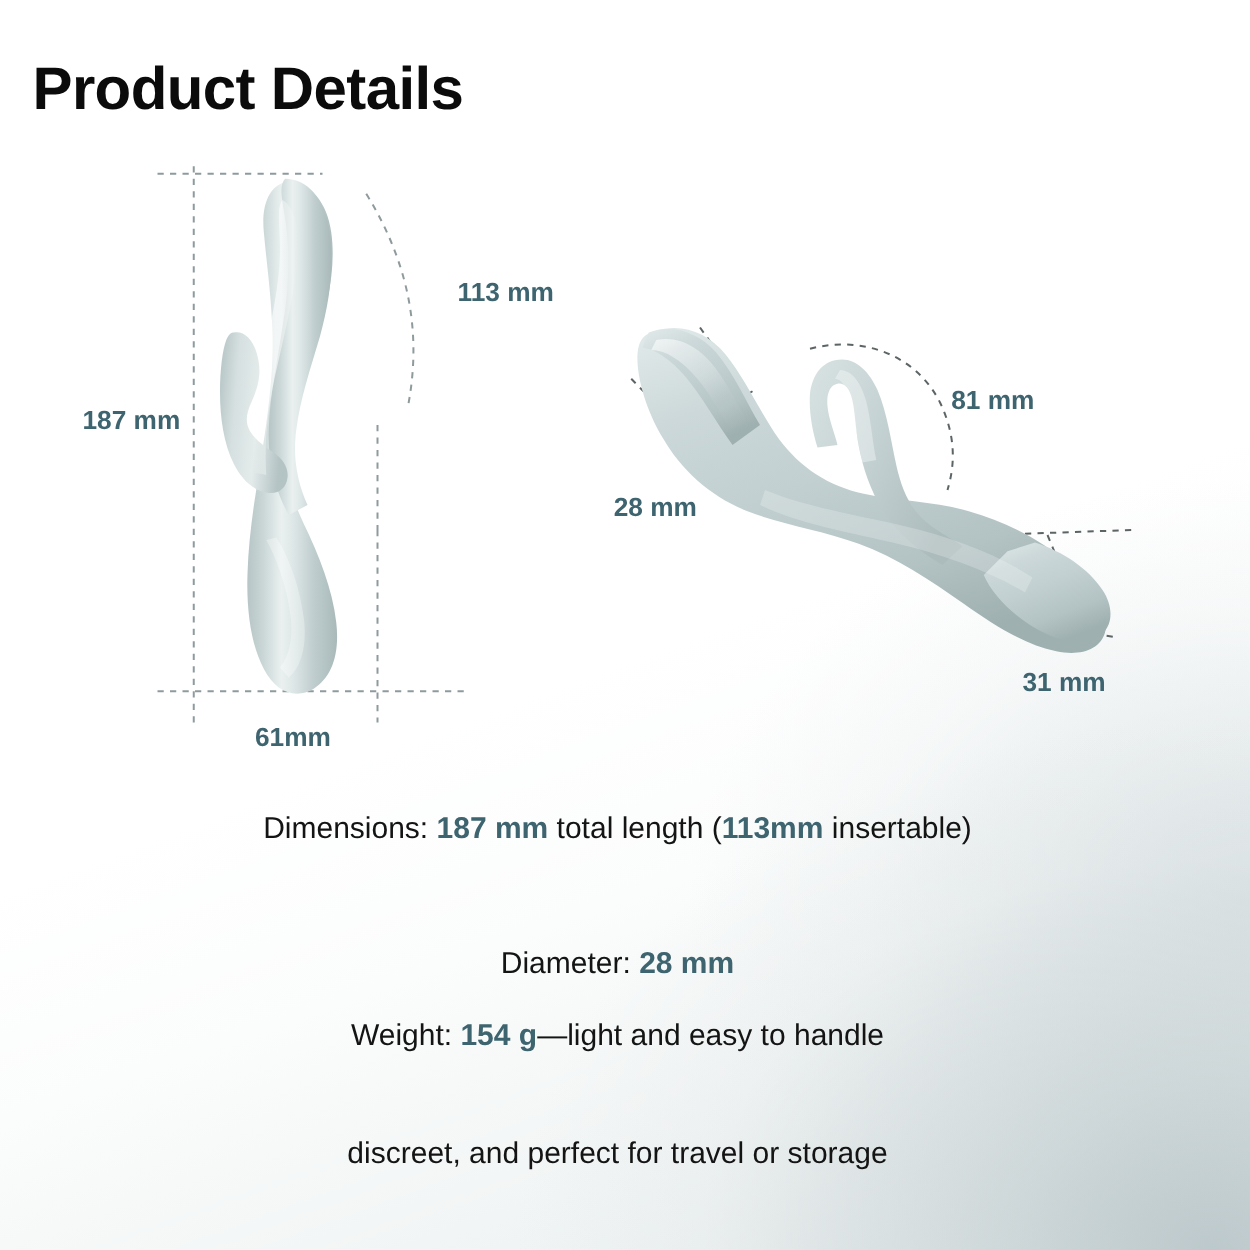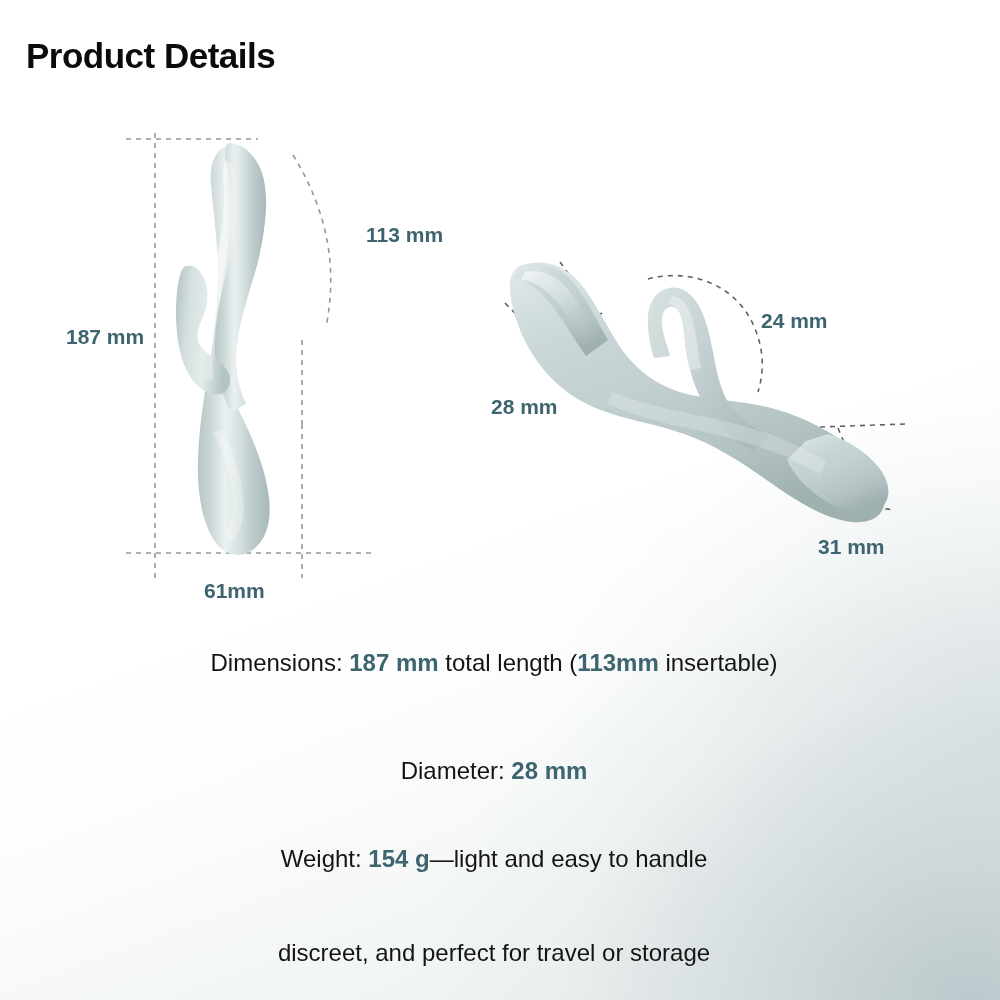--- a/index.html
+++ b/index.html
@@ -18,21 +18,21 @@
       radial-gradient(ellipse 680px 520px at 97% 100%, rgba(186,199,202,0.95) 0%, rgba(200,210,212,0.65) 32%, rgba(222,228,229,0.28) 60%, rgba(255,255,255,0) 82%),
       radial-gradient(ellipse 560px 420px at 100% 72%, rgba(196,208,211,0.55) 0%, rgba(226,232,233,0.22) 55%, rgba(255,255,255,0) 80%),
       linear-gradient(160deg, #ffffff 0%, #ffffff 52%, #fbfcfc 66%, #f2f5f5 82%, #e7ecec 100%);
   }
 
   
   #title {
     position: absolute;
     left: 26px;
     top: 13px;
-    font-size: 35px;
+    font-size: 48px;
     font-weight: bold;
     color: #0b0b0b;
     letter-spacing: -0.5px;
     line-height: 1.12;
     white-space: nowrap;
   }
 
   
   #diagrams {
     position: absolute;
@@ -72,21 +72,21 @@
     line-height: 1.25;
     color: #141414;
     white-space: nowrap;
   }
   .spec-line .hl {
     color: #3d646f;
     font-weight: bold;
   }
   #spec-dimensions { margin-top: 0; }
   #spec-diameter   { margin-top: 78px; }
-  #spec-weight     { margin-top: 58px; }
+  #spec-weight     { margin-top: 28px; }
   #spec-tagline    { margin-top: 62px; line-height: 1.45; }
 </style>
 </head>
 <body>
 
 <div id="page">
 
   <h1 id="title">Product Details</h1>
 
   <svg id="diagrams" viewBox="0 0 1000 660">
@@ -268,21 +268,21 @@
                C 697 337 698 354 701 368
                L 690 370
                C 686 354 684 336 681 323
                C 678 310 673 303 668 303 Z"></path>
     </g>
   </svg>
 
   <div class="dim-label" id="lbl-113">113 mm</div>
   <div class="dim-label" id="lbl-187">187 mm</div>
   <div class="dim-label" id="lbl-61">61mm</div>
-  <div class="dim-label" id="lbl-56">24 mm</div>
+  <div class="dim-label" id="lbl-56">81 mm</div>
   <div class="dim-label" id="lbl-28">28 mm</div>
   <div class="dim-label" id="lbl-31">31 mm</div>
 
   <div id="specs">
 
     <div class="spec-line" id="spec-dimensions"><span>Dimensions: </span><span class="hl">187 mm</span><span> total length (</span><span class="hl">113mm</span><span> insertable)</span></div>
 
     <div class="spec-line" id="spec-diameter"><span>Diameter: </span><span class="hl">28 mm</span></div>
 
     <div class="spec-line" id="spec-weight"><span>Weight: </span><span class="hl">154 g</span><span>—light and easy to handle</span></div>

